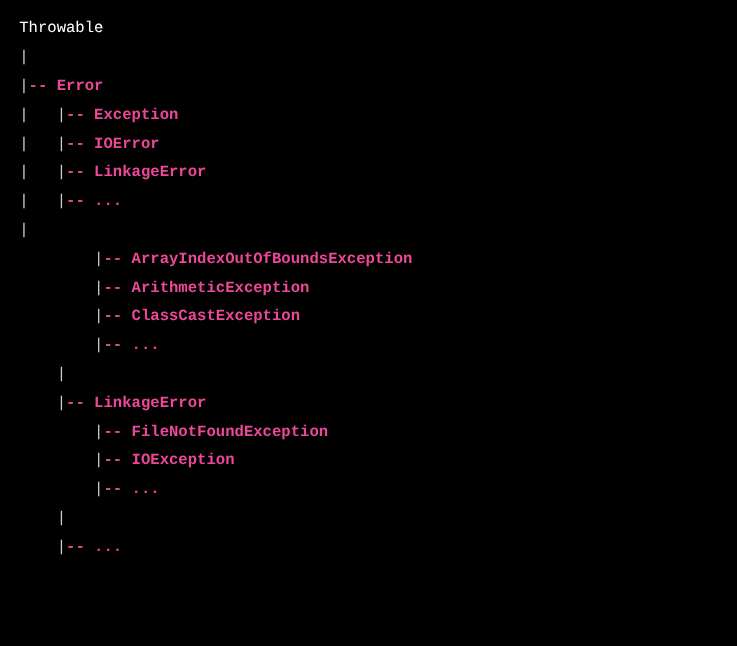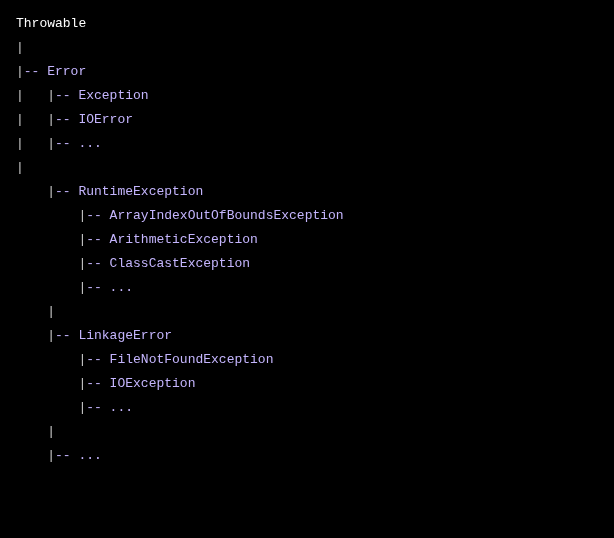--- a/index.html
+++ b/index.html
@@ -19,35 +19,36 @@
     .line {
       white-space: pre;
     }
     .white {
       color: #fff;
     }
     .gray-pipe {
       color: #ccc;
     }
     .dark-gray {
-      color: #c4b5fd;
+      color: #ec4899;
+      font-weight: bold;
     }
   </style>
 </head>
 <body>
 
 <div id="tree-container">
     <div class="line"><span class="white">Throwable</span></div>
     <div class="line"><span class="gray-pipe">|</span></div>
     <div class="line"><span class="gray-pipe">|</span><span class="dark-gray">-- Error</span></div>
     <div class="line"><span class="gray-pipe">|   |</span><span class="dark-gray">-- Exception</span></div>
     <div class="line"><span class="gray-pipe">|   |</span><span class="dark-gray">-- IOError</span></div>
+    <div class="line"><span class="gray-pipe">|   |</span><span class="dark-gray">-- LinkageError</span></div>
     <div class="line"><span class="gray-pipe">|   |</span><span class="dark-gray">-- ...</span></div>
     <div class="line"><span class="gray-pipe">|</span></div>
-    <div class="line"><span class="gray-pipe">    |</span><span class="dark-gray">-- RuntimeException</span></div>
     <div class="line"><span class="gray-pipe">        |</span><span class="dark-gray">-- ArrayIndexOutOfBoundsException</span></div>
     <div class="line"><span class="gray-pipe">        |</span><span class="dark-gray">-- ArithmeticException</span></div>
     <div class="line"><span class="gray-pipe">        |</span><span class="dark-gray">-- ClassCastException</span></div>
     <div class="line"><span class="gray-pipe">        |</span><span class="dark-gray">-- ...</span></div>
     <div class="line"><span class="gray-pipe">    |</span></div>
     <div class="line"><span class="gray-pipe">    |</span><span class="dark-gray">-- LinkageError</span></div>
     <div class="line"><span class="gray-pipe">        |</span><span class="dark-gray">-- FileNotFoundException</span></div>
     <div class="line"><span class="gray-pipe">        |</span><span class="dark-gray">-- IOException</span></div>
     <div class="line"><span class="gray-pipe">        |</span><span class="dark-gray">-- ...</span></div>
     <div class="line"><span class="gray-pipe">    |</span></div>

